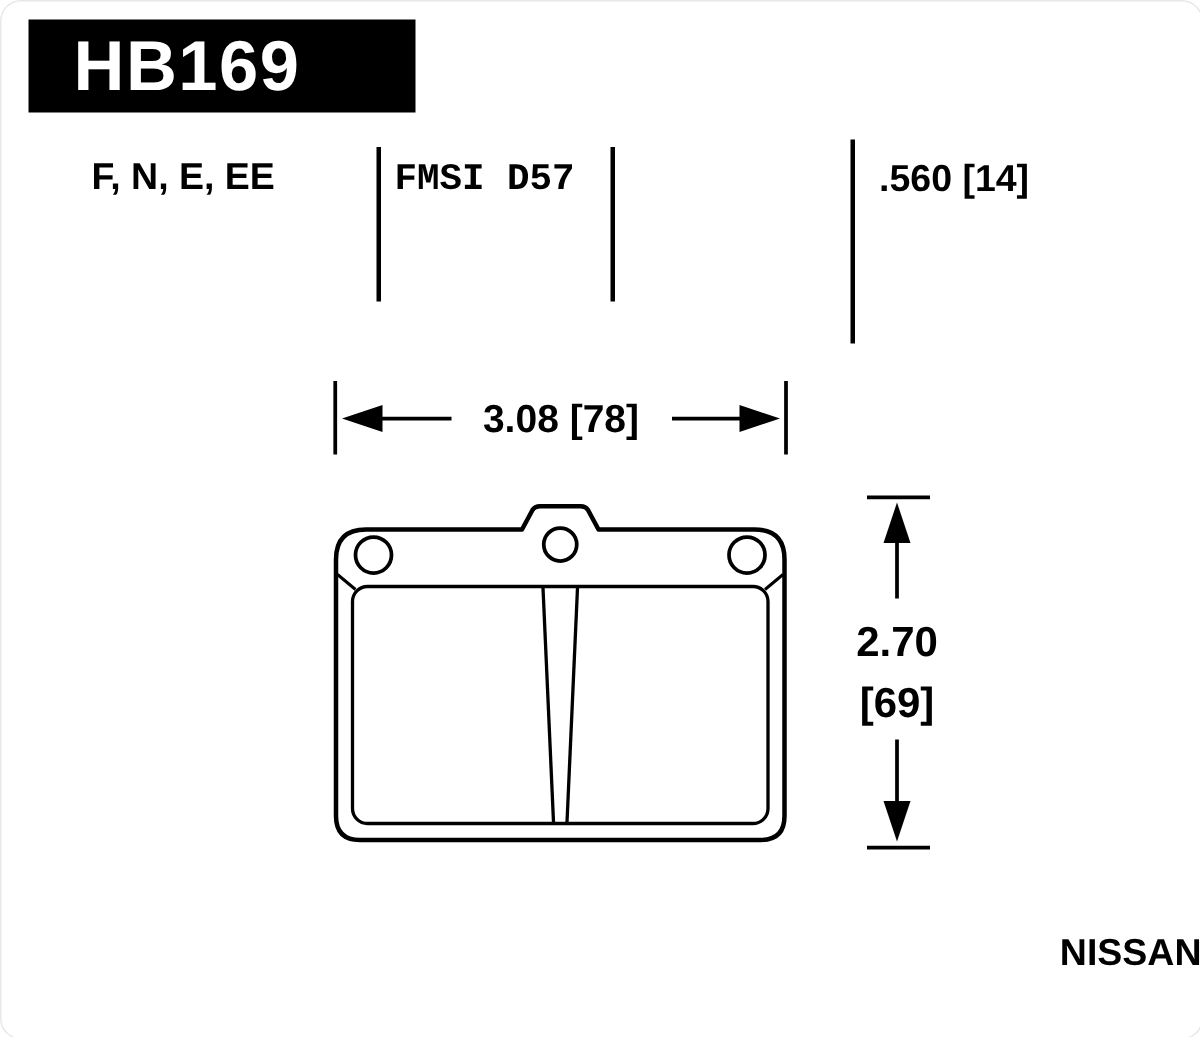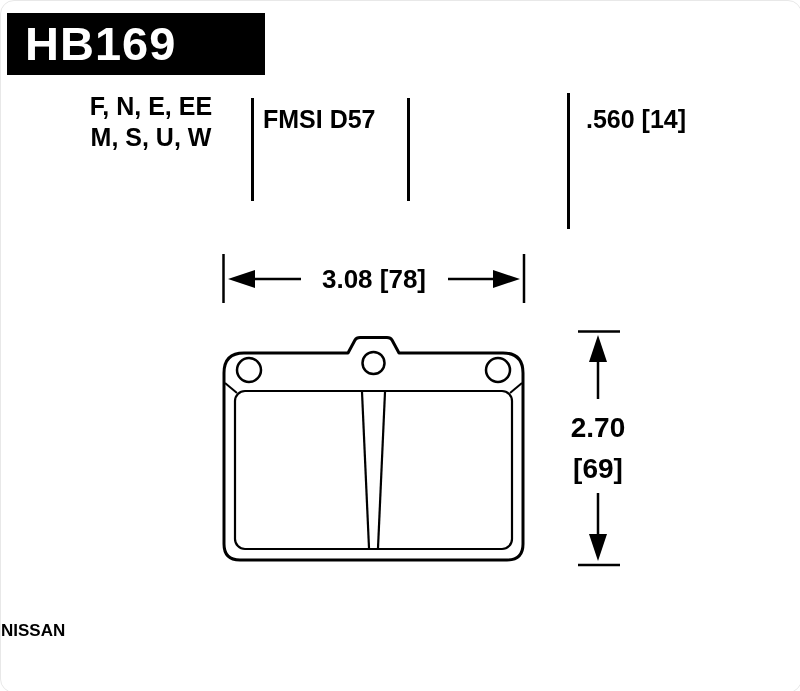--- a/index.html
+++ b/index.html
@@ -13,50 +13,51 @@
     height: 691px;
     background: #ffffff;
     border: 1px solid #e8e8e8;
     border-radius: 14px;
     overflow: hidden;
     font-family: "Liberation Sans", "DejaVu Sans", sans-serif;
     color: #000;
   }
   .part-bar {
     position: absolute;
-    left: 6px;
+    left: 18px;
     top: 12px;
     width: 258px;
     height: 62px;
     background: #000000;
     color: #ffffff;
     font-size: 47px;
     font-weight: bold;
     line-height: 62px;
-    padding-left: 18px;
+    padding-left: 30px;
     box-sizing: border-box;
     letter-spacing: 1px;
   }
   .spec-col {
     position: absolute;
     font-size: 25px;
     font-weight: bold;
     line-height: 31px;
     white-space: nowrap;
   }
   .compounds {
     left: 60px;
-    top: 90px;
+    top: 102px;
     width: 180px;
-    text-align: center;
+    text-align: left;
   }
   .fmsi {
     left: 262px;
     top: 103px;
     text-align: right;
+    font-family: Liberation Mono, monospace;
   }
   .thickness {
     left: 585px;
     top: 103px;
     text-align: left;
   }
   .vline {
     position: absolute;
     width: 3px;
     background: #000;
@@ -67,22 +68,22 @@
   .drawing-svg {
     position: absolute;
     left: 0;
     top: 0;
   }
   .footer-app {
     position: absolute;
     left: 0;
     top: 620px;
     width: 800px;
-    text-align: left;
-    font-size: 17px;
+    text-align: right;
+    font-size: 25px;
     font-weight: bold;
   }
   .dim-text {
     font-family: "Liberation Sans", "DejaVu Sans", sans-serif;
     font-size: 26px;
     font-weight: bold;
     fill: #000;
   }
   .dim-text-lg {
     font-family: "Liberation Sans", "DejaVu Sans", sans-serif;
@@ -95,21 +96,20 @@
 <body>
 
 <div class="page">
 
   <div class="part-bar">
     <span>HB169</span>
   </div>
 
   <div class="spec-col compounds">
     <div>F, N, E, EE</div>
-    <div>M, S, U, W</div>
   </div>
 
   <div class="vline vline-1"></div>
 
   <div class="spec-col fmsi">
     <div>FMSI D57</div>
   </div>
 
   <div class="vline vline-2"></div>
   <div class="vline vline-3"></div>

